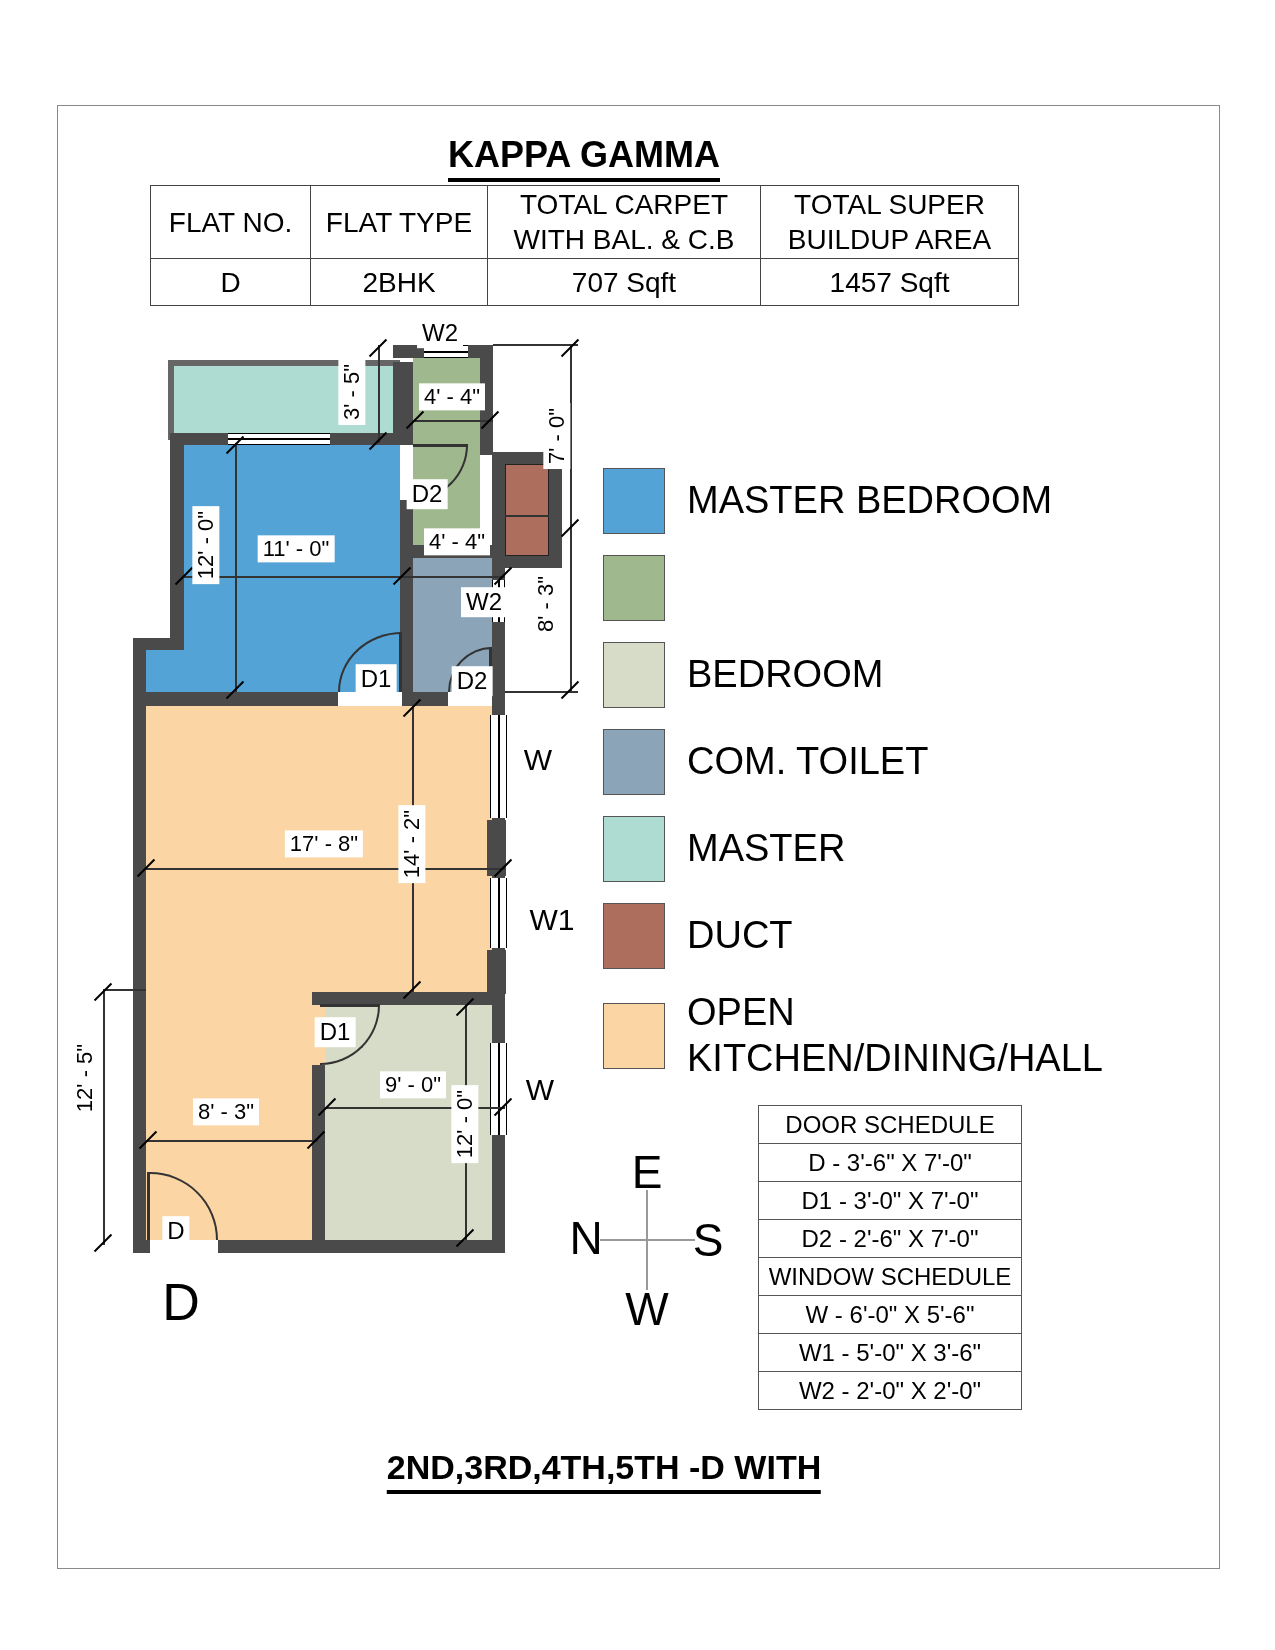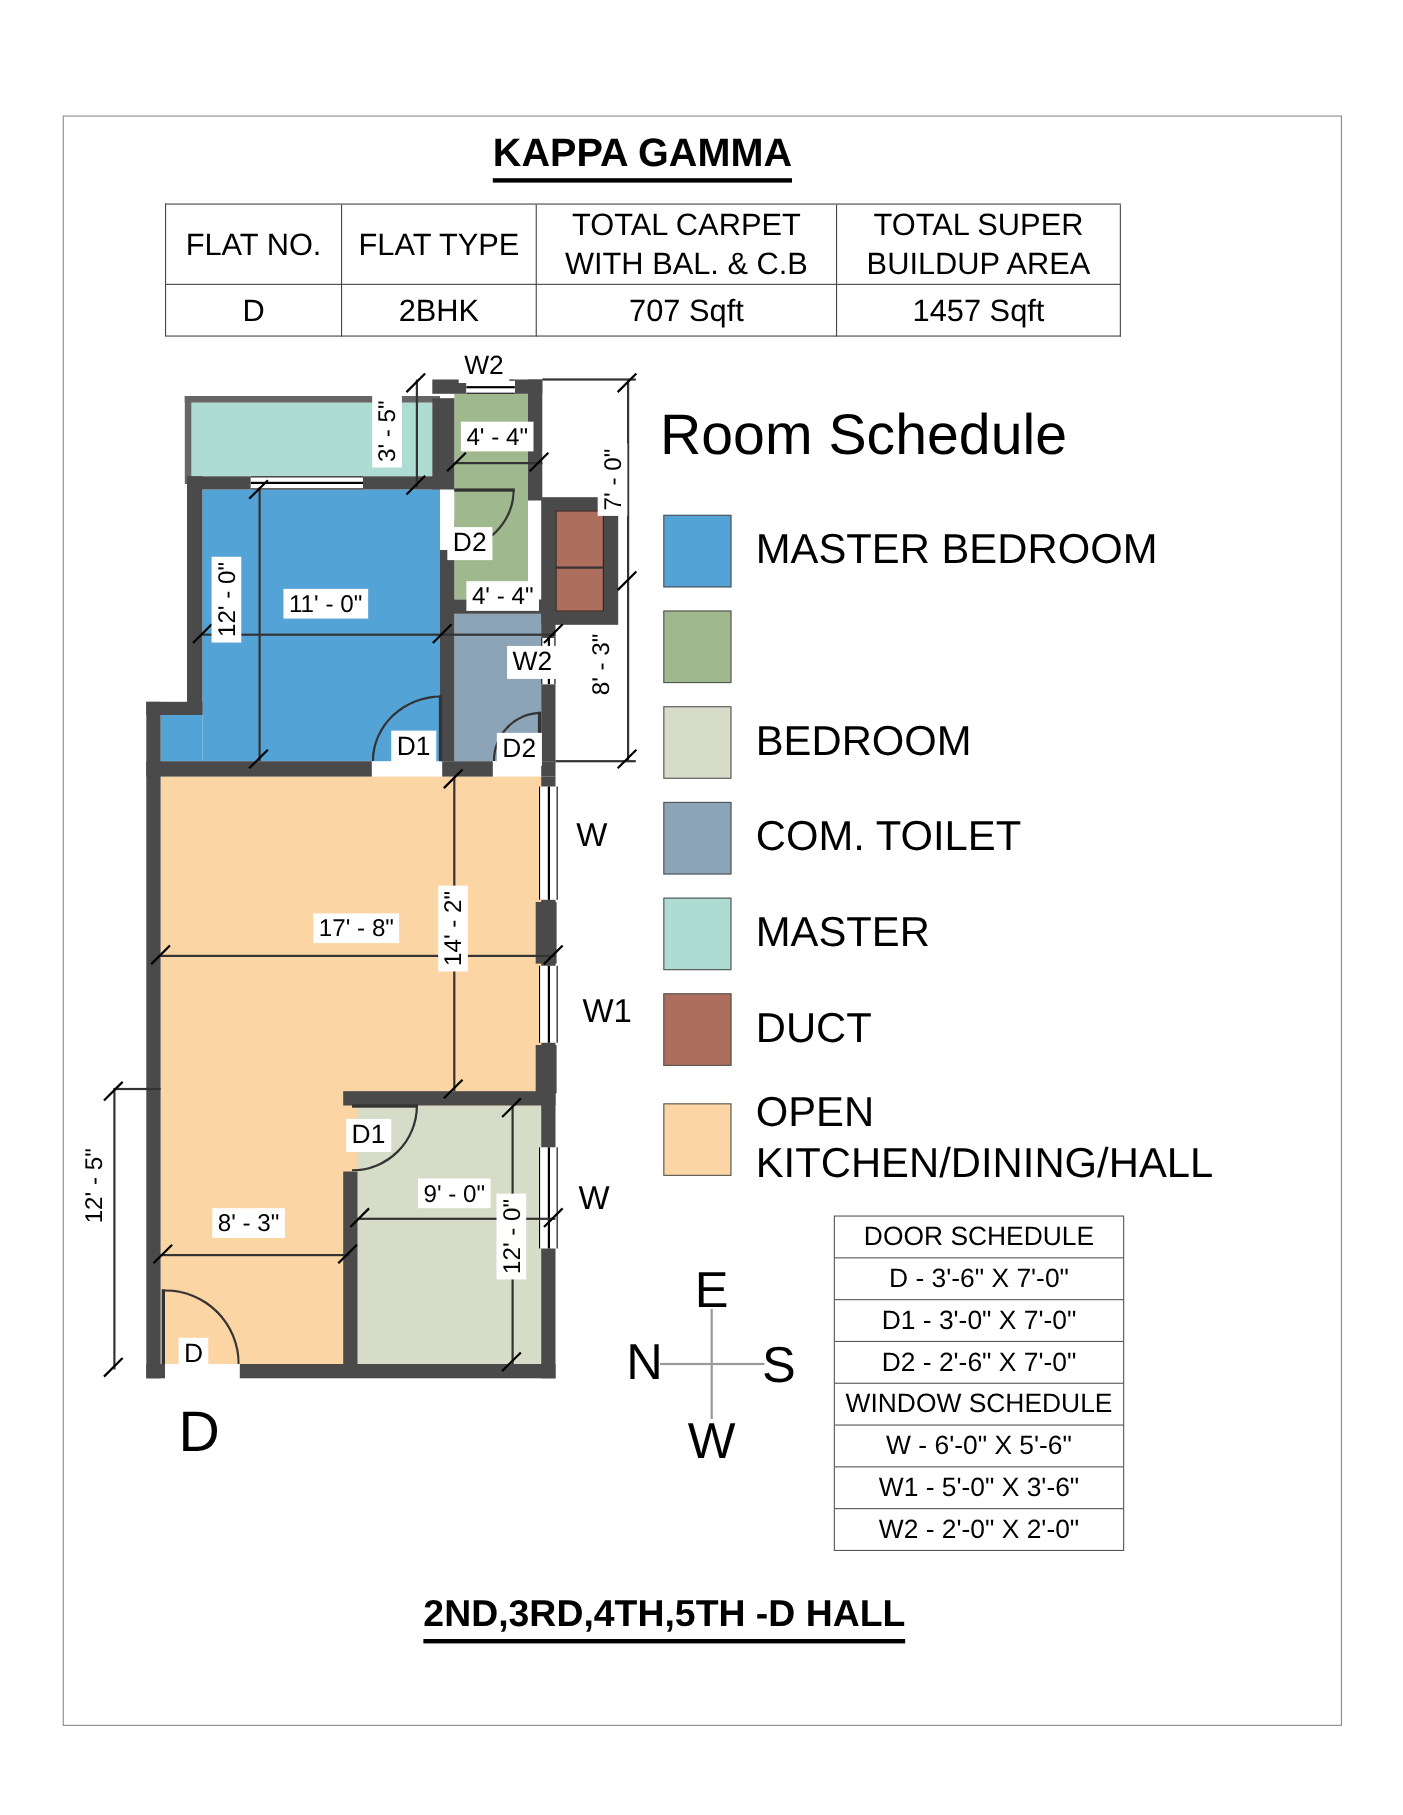--- a/index.html
+++ b/index.html
@@ -1,18 +1,18 @@
 <!DOCTYPE html>
 <html><head>
 <meta charset="utf-8">
 <style>
   html,body{margin:0;padding:0;background:#fff;font-family:"Liberation Sans",sans-serif;color:#000;}
   .canvas{position:relative;width:1275px;height:1650px;background:#fff;overflow:hidden;}
   .page-border{position:absolute;left:57px;top:105px;width:1161px;height:1462px;border:1px solid #8a8a8a;}
-  .doc-title{position:absolute;left:584px;top:118px;transform:translateX(-50%);font-size:36px;font-weight:bold;border-bottom:4px solid #000;padding-bottom:2px;white-space:nowrap;}
+  .doc-title{position:absolute;left:584px;top:134px;transform:translateX(-50%);font-size:36px;font-weight:bold;border-bottom:4px solid #000;padding-bottom:2px;white-space:nowrap;}
   .footer{position:absolute;left:604px;top:1448px;transform:translateX(-50%);font-size:34px;font-weight:bold;border-bottom:4px solid #000;padding-bottom:3px;white-space:nowrap;}
   
   .flat-table{position:absolute;left:150px;top:185px;display:grid;grid-template-columns:160px 177px 273px 258px;border-left:1px solid #444;border-top:1px solid #444;}
   .ft-cell{border-right:1px solid #444;border-bottom:1px solid #444;display:flex;align-items:center;justify-content:center;text-align:center;font-size:28px;line-height:1.25;}
   .ft-head{height:72px;}
   .ft-data{height:46px;}
   
   .f{position:absolute;}
   .w{position:absolute;background:#4a4a4a;}
   .dl{position:absolute;background:#333;}
@@ -191,21 +191,20 @@
     <span class="chip tag" style="left:376px;top:679px;">D1</span>
     <span class="chip tag" style="left:472px;top:681px;">D2</span>
     <span class="chip nobg" style="left:538px;top:760px;">W</span>
     <span class="chip nobg" style="left:552px;top:920px;">W1</span>
     <span class="chip tag" style="left:335px;top:1032px;">D1</span>
     <span class="chip nobg" style="left:540px;top:1090px;">W</span>
     <span class="chip tag" style="left:176px;top:1231px;">D</span>
     <span class="bigD" style="left:181px;top:1302px;">D</span>
   </div>
 
-  <div class="rs-title">Room Schedule</div>
   <div class="legend">
 
       <div class="legend-item">
         <div class="swatch" style="background: rgb(84, 163, 215);"></div>
         <div class="legend-label">MASTER BEDROOM</div>
       </div>
 
       <div class="legend-item">
         <div class="swatch" style="background: rgb(160, 184, 141);"></div>
       </div>
@@ -257,14 +256,14 @@
 
   <div>
     <div class="cpl" style="left:600px;top:1239px;width:95px;height:1.5px;"></div>
     <div class="cpl" style="left:646px;top:1190px;width:1.5px;height:100px;"></div>
     <span class="cp" style="left:647px;top:1172px;">E</span>
     <span class="cp" style="left:586px;top:1238px;">N</span>
     <span class="cp" style="left:708px;top:1240px;">S</span>
     <span class="cp" style="left:647px;top:1309px;">W</span>
   </div>
 
-  <div class="footer">2ND,3RD,4TH,5TH -D HALL</div>
+  <div class="footer">2ND,3RD,4TH,5TH -D WITH</div>
 </div>
 
 </body></html>

